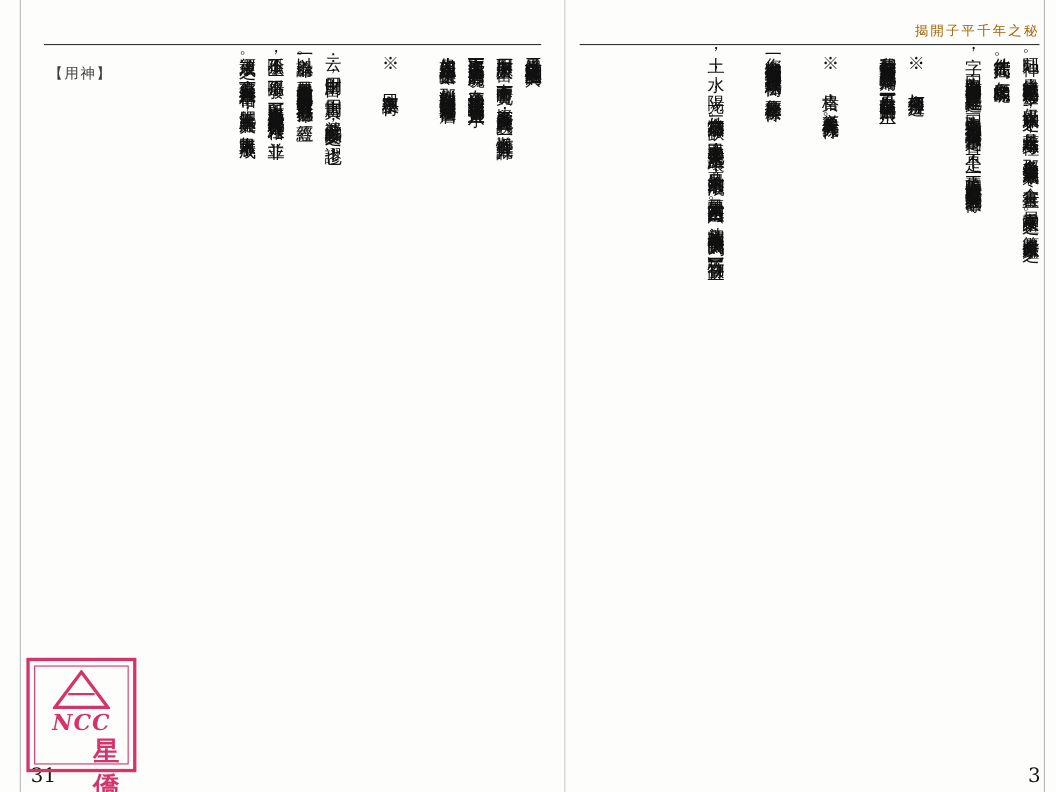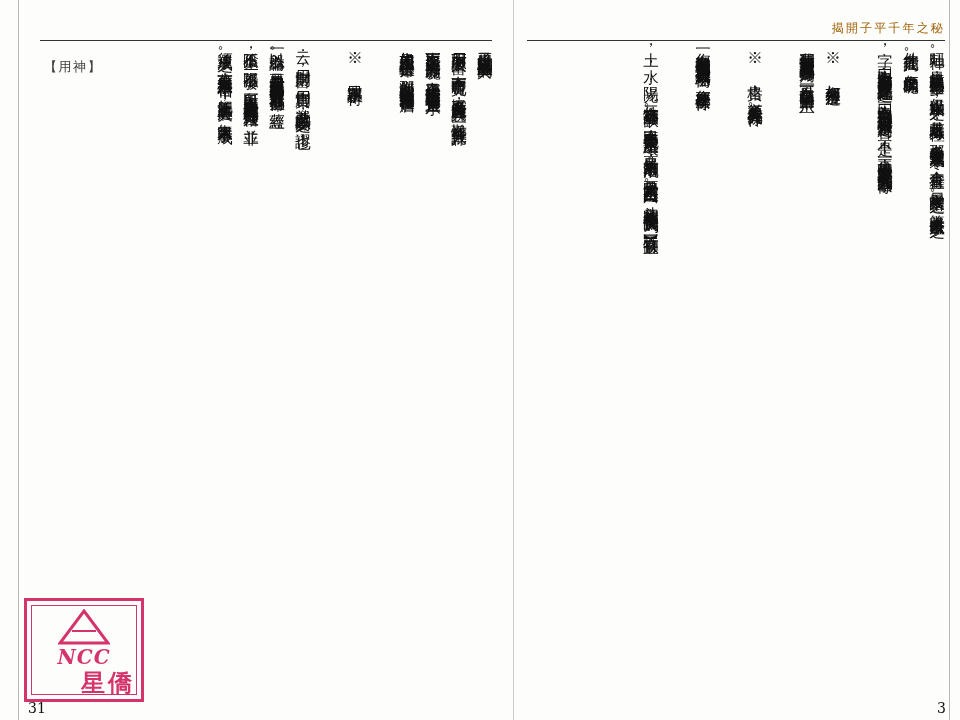--- a/index.html
+++ b/index.html
@@ -118,33 +118,33 @@
     position: absolute;
     top: 0;
     height: 648px;
     font-size: 15.5px;
   }
 
   
   .folio {
     position: absolute;
     bottom: 4px;
-    font-size: 14px;
+    font-size: 18px;
     color: #111;
     font-family: "DejaVu Serif", "Liberation Serif", serif;
   }
   .folio-left { left: 28px; }
   .folio-right { right: 14px; }
 
   
   .stamp {
     position: absolute;
     left: 24px;
     bottom: 18px;
-    width: 120px;
+    width: 100px;
     height: 104px;
     border: 3px solid #d4336b;
     box-sizing: border-box;
   }
   .stamp-inner {
     position: absolute;
     inset: 4px;
     border: 1px solid #d4336b;
   }
   .stamp-tri {

